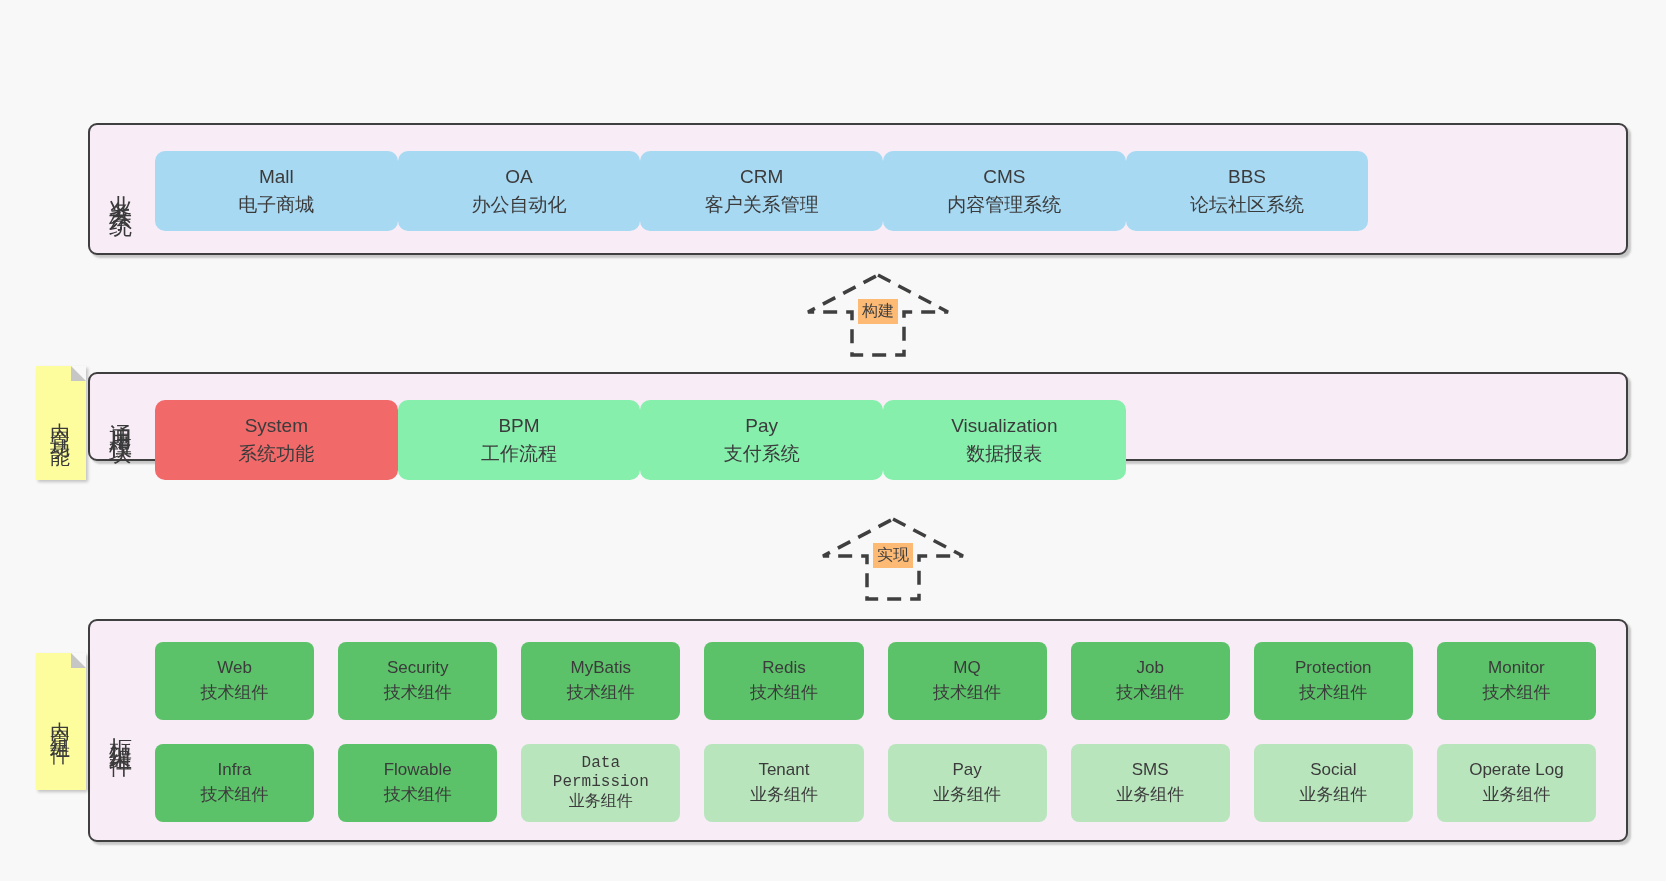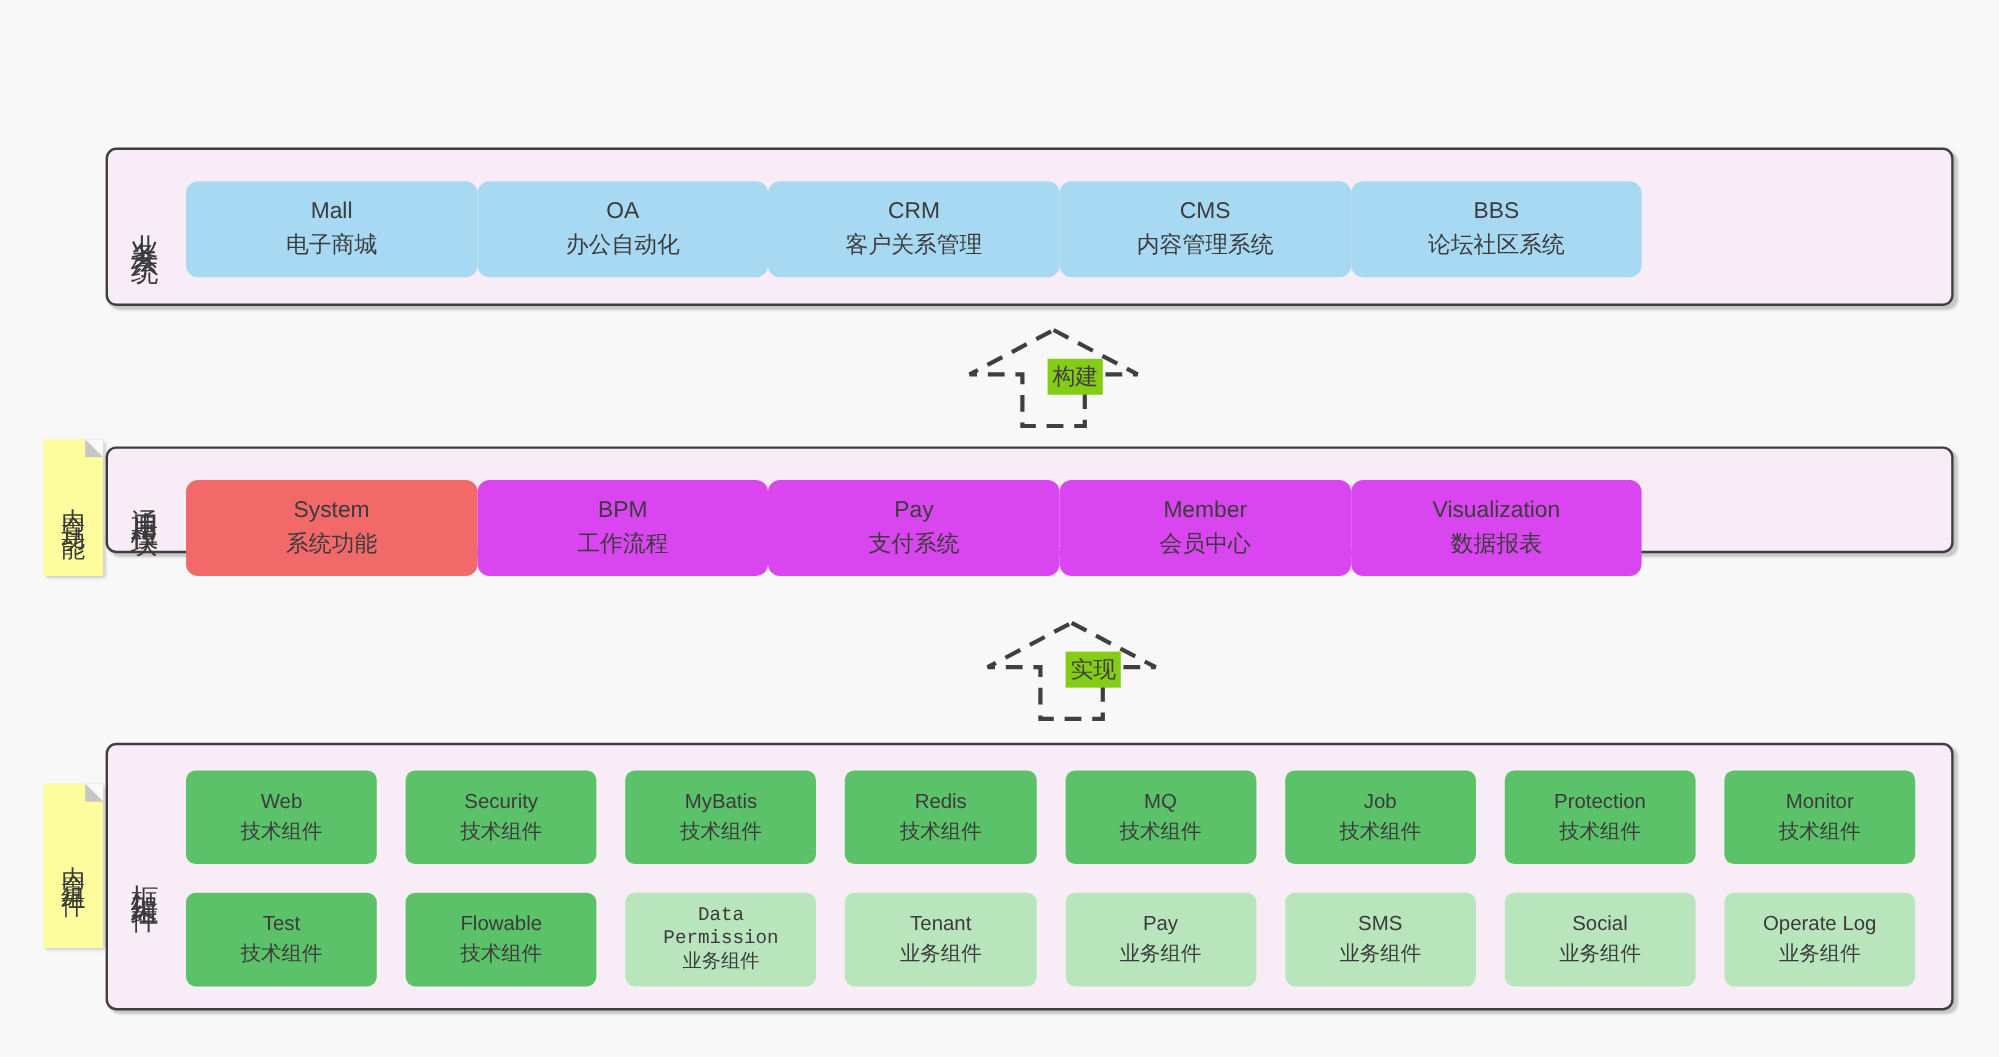--- a/index.html
+++ b/index.html
@@ -63,21 +63,21 @@
     border-radius:10px;
     line-height:1.45;
     font-size:19px;
   }
   .grid8 .box { font-size:17px; border-radius:8px; }
   .box .bn { white-space:pre-line; }
   .box.tight { font-size:16px; line-height:1.22;font-family:Liberation Mono, monospace; }
 
   .blue   { background:#a8d9f3; }
   .red    { background:#f2696a; }
-  .pink   { background:#d946ef; }
+  .pink   { background:#86efac; }
   .green  { background:#5cc269; }
   .lgreen { background:#b9e5bd; }
 
   .note {
     position:absolute;
     left:36px;
     width:50px;
     background:#fdfd9d;
     box-shadow:2px 2px 3px rgba(0,0,0,0.22);
     display:flex;
@@ -107,26 +107,25 @@
     width:146px;
     height:86px;
   }
   .arrow svg { display:block; }
   .arrow-build     { left:805px; top:272px; }
   .arrow-implement { left:820px; top:516px; }
   .arrow-label {
     position:absolute;
     left:50%; top:27px;
     transform:translateX(-50%);
-    background:#84cc16;
+    background:#fdba74;
     padding:2px 4px;
-    font-size:19px;
+    font-size:16px;
     color:#3f3f3f;
     white-space:nowrap;
-    margin-left:18px;
   }
 </style>
 </head>
 <body>
 
 <div class="band band-business">
   <div class="vlabel">业务系统</div>
   <div class="grid grid6">
     <div class="box blue">
       <span class="bn">Mall</span>
@@ -167,24 +166,20 @@
     </div>
     <div class="box pink">
       <span class="bn">BPM</span>
       <span class="bd">工作流程</span>
     </div>
     <div class="box pink">
       <span class="bn">Pay</span>
       <span class="bd">支付系统</span>
     </div>
     <div class="box pink">
-      <span class="bn">Member</span>
-      <span class="bd">会员中心</span>
-    </div>
-    <div class="box pink">
       <span class="bn">Visualization</span>
       <span class="bd">数据报表</span>
     </div>
   </div>
 </div>
 <div class="note note-modules">
   <span>内置功能</span>
 </div>
 
 <div class="arrow arrow-implement">
@@ -223,21 +218,21 @@
     </div>
     <div class="box green">
       <span class="bn">Protection</span>
       <span class="bd">技术组件</span>
     </div>
     <div class="box green">
       <span class="bn">Monitor</span>
       <span class="bd">技术组件</span>
     </div>
     <div class="box green">
-      <span class="bn">Test</span>
+      <span class="bn">Infra</span>
       <span class="bd">技术组件</span>
     </div>
     <div class="box green">
       <span class="bn">Flowable</span>
       <span class="bd">技术组件</span>
     </div>
     <div class="box lgreen tight">
       <span class="bn">Data
 Permission</span>
       <span class="bd">业务组件</span>

